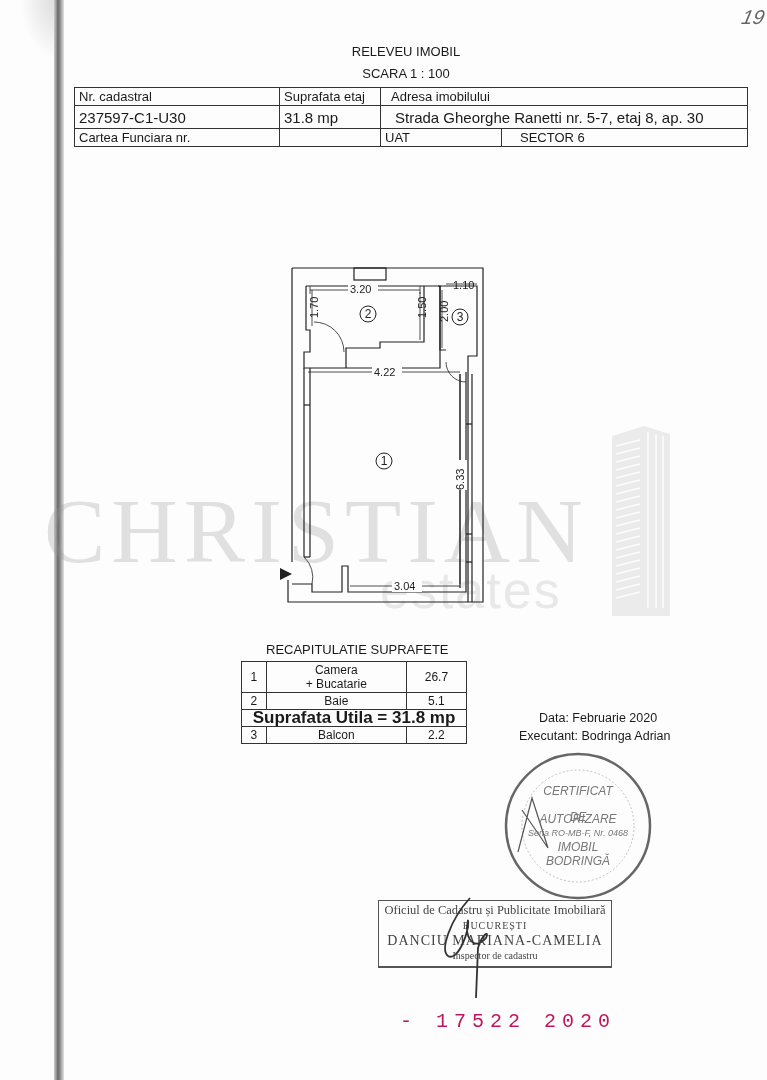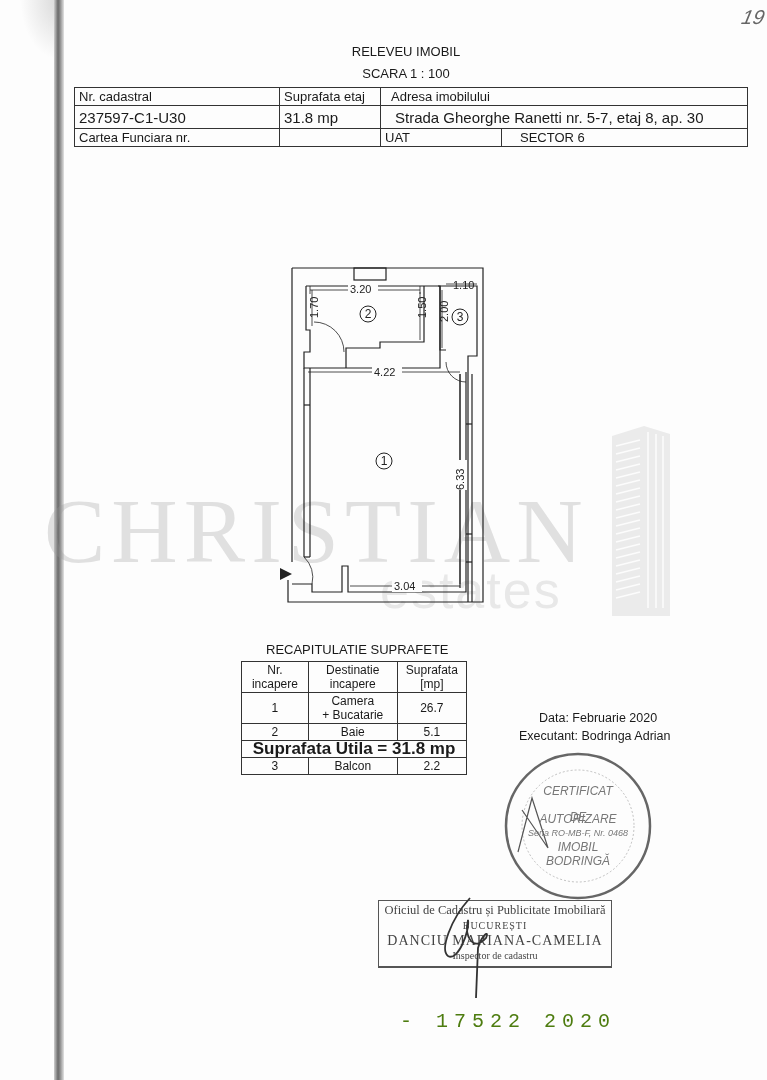--- a/index.html
+++ b/index.html
@@ -42,21 +42,21 @@
 
   .stamp { position: absolute; left: 378px; top: 900px; width: 232px; height: 65px; border: 1.5px solid #555; border-bottom-width: 2px;
     font-family: "Liberation Serif", serif; color: #444; text-align: center; }
   .stamp div { line-height: 15px; }
   .stamp .s1 { font-size: 12.5px; margin-top: 2px; }
   .stamp .s2 { font-size: 10px; letter-spacing: 1px; }
   .stamp .s3 { font-size: 14px; letter-spacing: 1px; }
   .stamp .s4 { font-size: 10px; }
   .sig { position: absolute; left: 430px; top: 890px; width: 70px; height: 110px; }
 
-  .regnum { position: absolute; left: 400px; top: 1010px; font-family: "Liberation Mono", monospace; font-size: 20px; color: #4d7c0f; letter-spacing: 6px; }
+  .regnum { position: absolute; left: 400px; top: 1010px; font-family: "Liberation Mono", monospace; font-size: 20px; color: #be185d; letter-spacing: 6px; }
 </style>
 </head>
 <body>
 
 <div class="binding-shadow"></div>
 <div class="binding"></div>
 <div class="page-mark">19</div>
 
 <div class="title t1">RELEVEU IMOBIL</div>
 <div class="title t2">SCARA 1 : 100</div>
@@ -178,25 +178,20 @@
     <text x="88" y="56">2</text>
     <text x="180" y="59">3</text>
     <text x="104" y="203">1</text>
   </g>
   <polygon points="0,306 0,318 12,312" fill="#222"></polygon>
 </svg>
 
 <div class="recap-title">RECAPITULATIE SUPRAFETE</div>
 <table class="recap">
   <tbody>
-      <tr>
-    <td class="c1">Nr. incapere</td>
-    <td class="c2">Destinatie incapere</td>
-    <td class="c3">Suprafata [mp]</td>
-  </tr>
   <tr>
     <td>1</td>
     <td>
       <div>Camera</div>
       <div>+ Bucatarie</div>
     </td>
     <td>26.7</td>
   </tr>
   <tr>
     <td>2</td>

